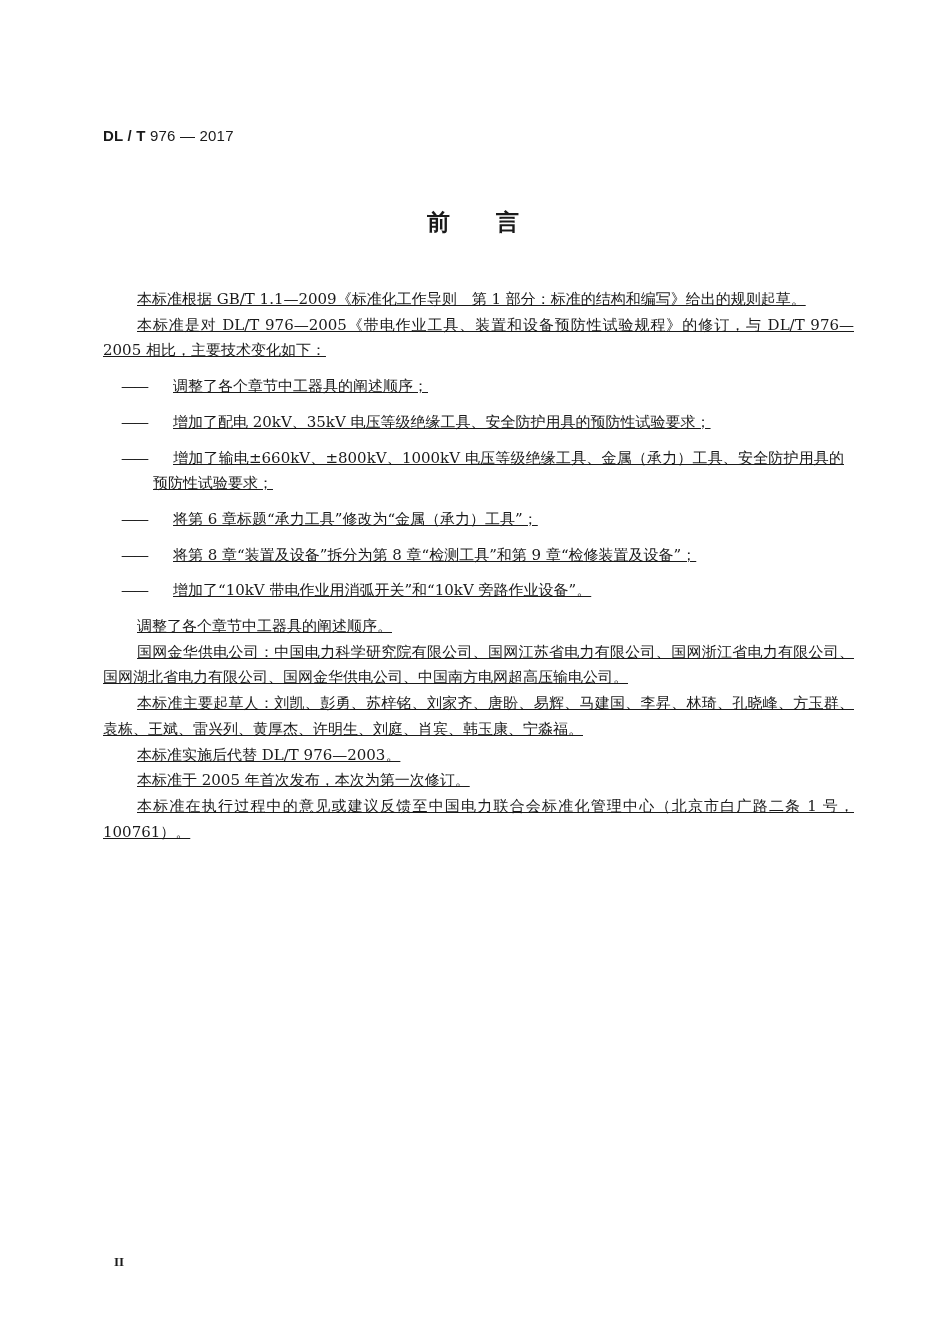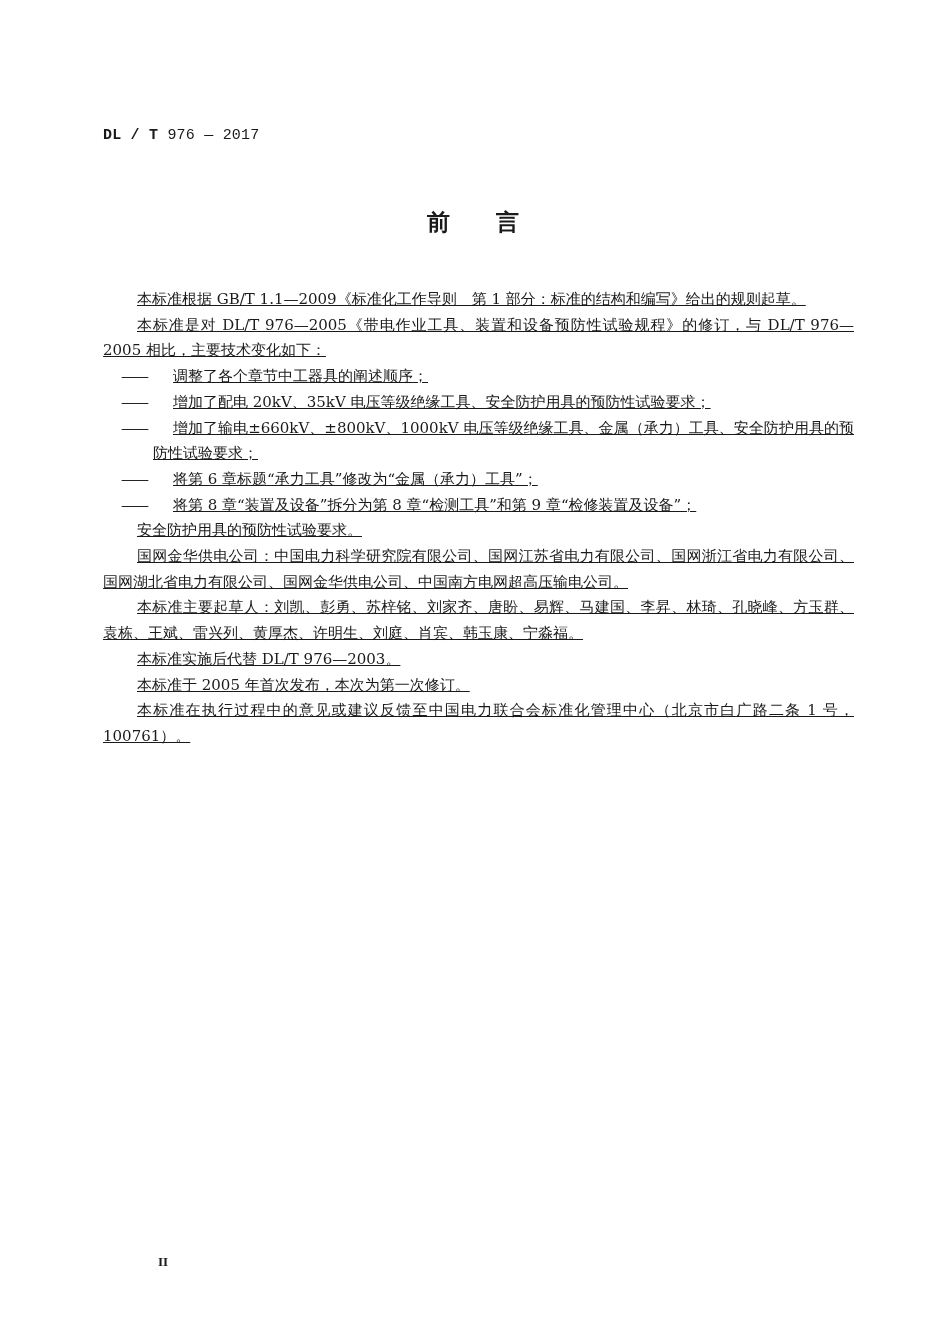--- a/index.html
+++ b/index.html
@@ -1,49 +1,50 @@
 <!DOCTYPE html>
 <html><head>
   <meta charset="utf-8">
   <style>
     html, body { margin: 0; padding: 0; background: #ffffff; }
     body { width: 950px; height: 1344px; position: relative; overflow: hidden;
       font-family: "DejaVu Serif", "Liberation Serif", serif; color: #1a1a1a; }
-    .doc-code { position: absolute; left: 103px; top: 127px; font-family: Liberation Mono, monospace;
+    .doc-code { position: absolute; left: 103px; top: 127px; font-family: Liberation Sans, sans-serif;
       font-size: 15px; font-weight: bold; letter-spacing: 0.2px; }
     .doc-code .num { font-weight: normal; }
     .title { position: absolute; left: 0; width: 950px; top: 207px; text-align: center;
       font-family: "DejaVu Sans", sans-serif; font-size: 23px; font-weight: bold; letter-spacing: 46px;
       padding-left: 42px; box-sizing: border-box; }
     .body { position: absolute; left: 103px; top: 287px; width: 751px; font-size: 15px; line-height: 25.7px; text-decoration: underline; }
     .p { margin: 0; text-indent: 34px; text-align: justify; }
-    .li { margin: 0; padding-left: 34px; text-indent: -16px; margin-left: 16px; text-align: justify; }
+    .li { margin: 10px; padding-left: 34px; text-indent: -16px; margin-left: 16px; text-align: justify; }
     .li .dash { display: inline-block; width: 36px; letter-spacing: -2px; }
     .page-num { position: absolute; left: 114px; top: 1254px; font-family: "Liberation Serif", serif;
-      font-size: 13px; font-weight: bold; margin-left: 44px; }
+      font-size: 13px; font-weight: bold; }
   </style>
 </head>
 <body>
 
 <div class="doc-code">
   <span>DL / T</span>
   <span class="num">976 — 2017</span>
 </div>
 
 <div class="title">前言</div>
 
 <div class="body">
   <p class="p">本标准根据 GB/T 1.1—2009《标准化工作导则　第 1 部分：标准的结构和编写》给出的规则起草。</p>
   <p class="p">本标准是对 DL/T 976—2005《带电作业工具、装置和设备预防性试验规程》的修订，与 DL/T 976—2005 相比，主要技术变化如下：</p>
   <p class="li"><span class="dash">——</span><span>调整了各个章节中工器具的阐述顺序；</span></p>
   <p class="li"><span class="dash">——</span><span>增加了配电 20kV、35kV 电压等级绝缘工具、安全防护用具的预防性试验要求；</span></p>
   <p class="li"><span class="dash">——</span><span>增加了输电±660kV、±800kV、1000kV 电压等级绝缘工具、金属（承力）工具、安全防护用具的预防性试验要求；</span></p>
   <p class="li"><span class="dash">——</span><span>将第 6 章标题“承力工具”修改为“金属（承力）工具”；</span></p>
   <p class="li"><span class="dash">——</span><span>将第 8 章“装置及设备”拆分为第 8 章“检测工具”和第 9 章“检修装置及设备”；</span></p>
-  <p class="p">安全防护用具的预防性试验要求。</p>
+  <p class="li"><span class="dash">——</span><span>增加了“10kV 带电作业用消弧开关”和“10kV 旁路作业设备”。</span></p>
+  <p class="p">调整了各个章节中工器具的阐述顺序。</p>
   <p class="p">国网金华供电公司：中国电力科学研究院有限公司、国网江苏省电力有限公司、国网浙江省电力有限公司、国网湖北省电力有限公司、国网金华供电公司、中国南方电网超高压输电公司。</p>
   <p class="p">本标准主要起草人：刘凯、彭勇、苏梓铭、刘家齐、唐盼、易辉、马建国、李昇、林琦、孔晓峰、方玉群、袁栋、王斌、雷兴列、黄厚杰、许明生、刘庭、肖宾、韩玉康、宁淼福。</p>
   <p class="p">本标准实施后代替 DL/T 976—2003。</p>
   <p class="p">本标准于 2005 年首次发布，本次为第一次修订。</p>
   <p class="p">本标准在执行过程中的意见或建议反馈至中国电力联合会标准化管理中心（北京市白广路二条 1 号，100761）。</p>
 </div>
 
 <div class="page-num">II</div>
 
 </body></html>

